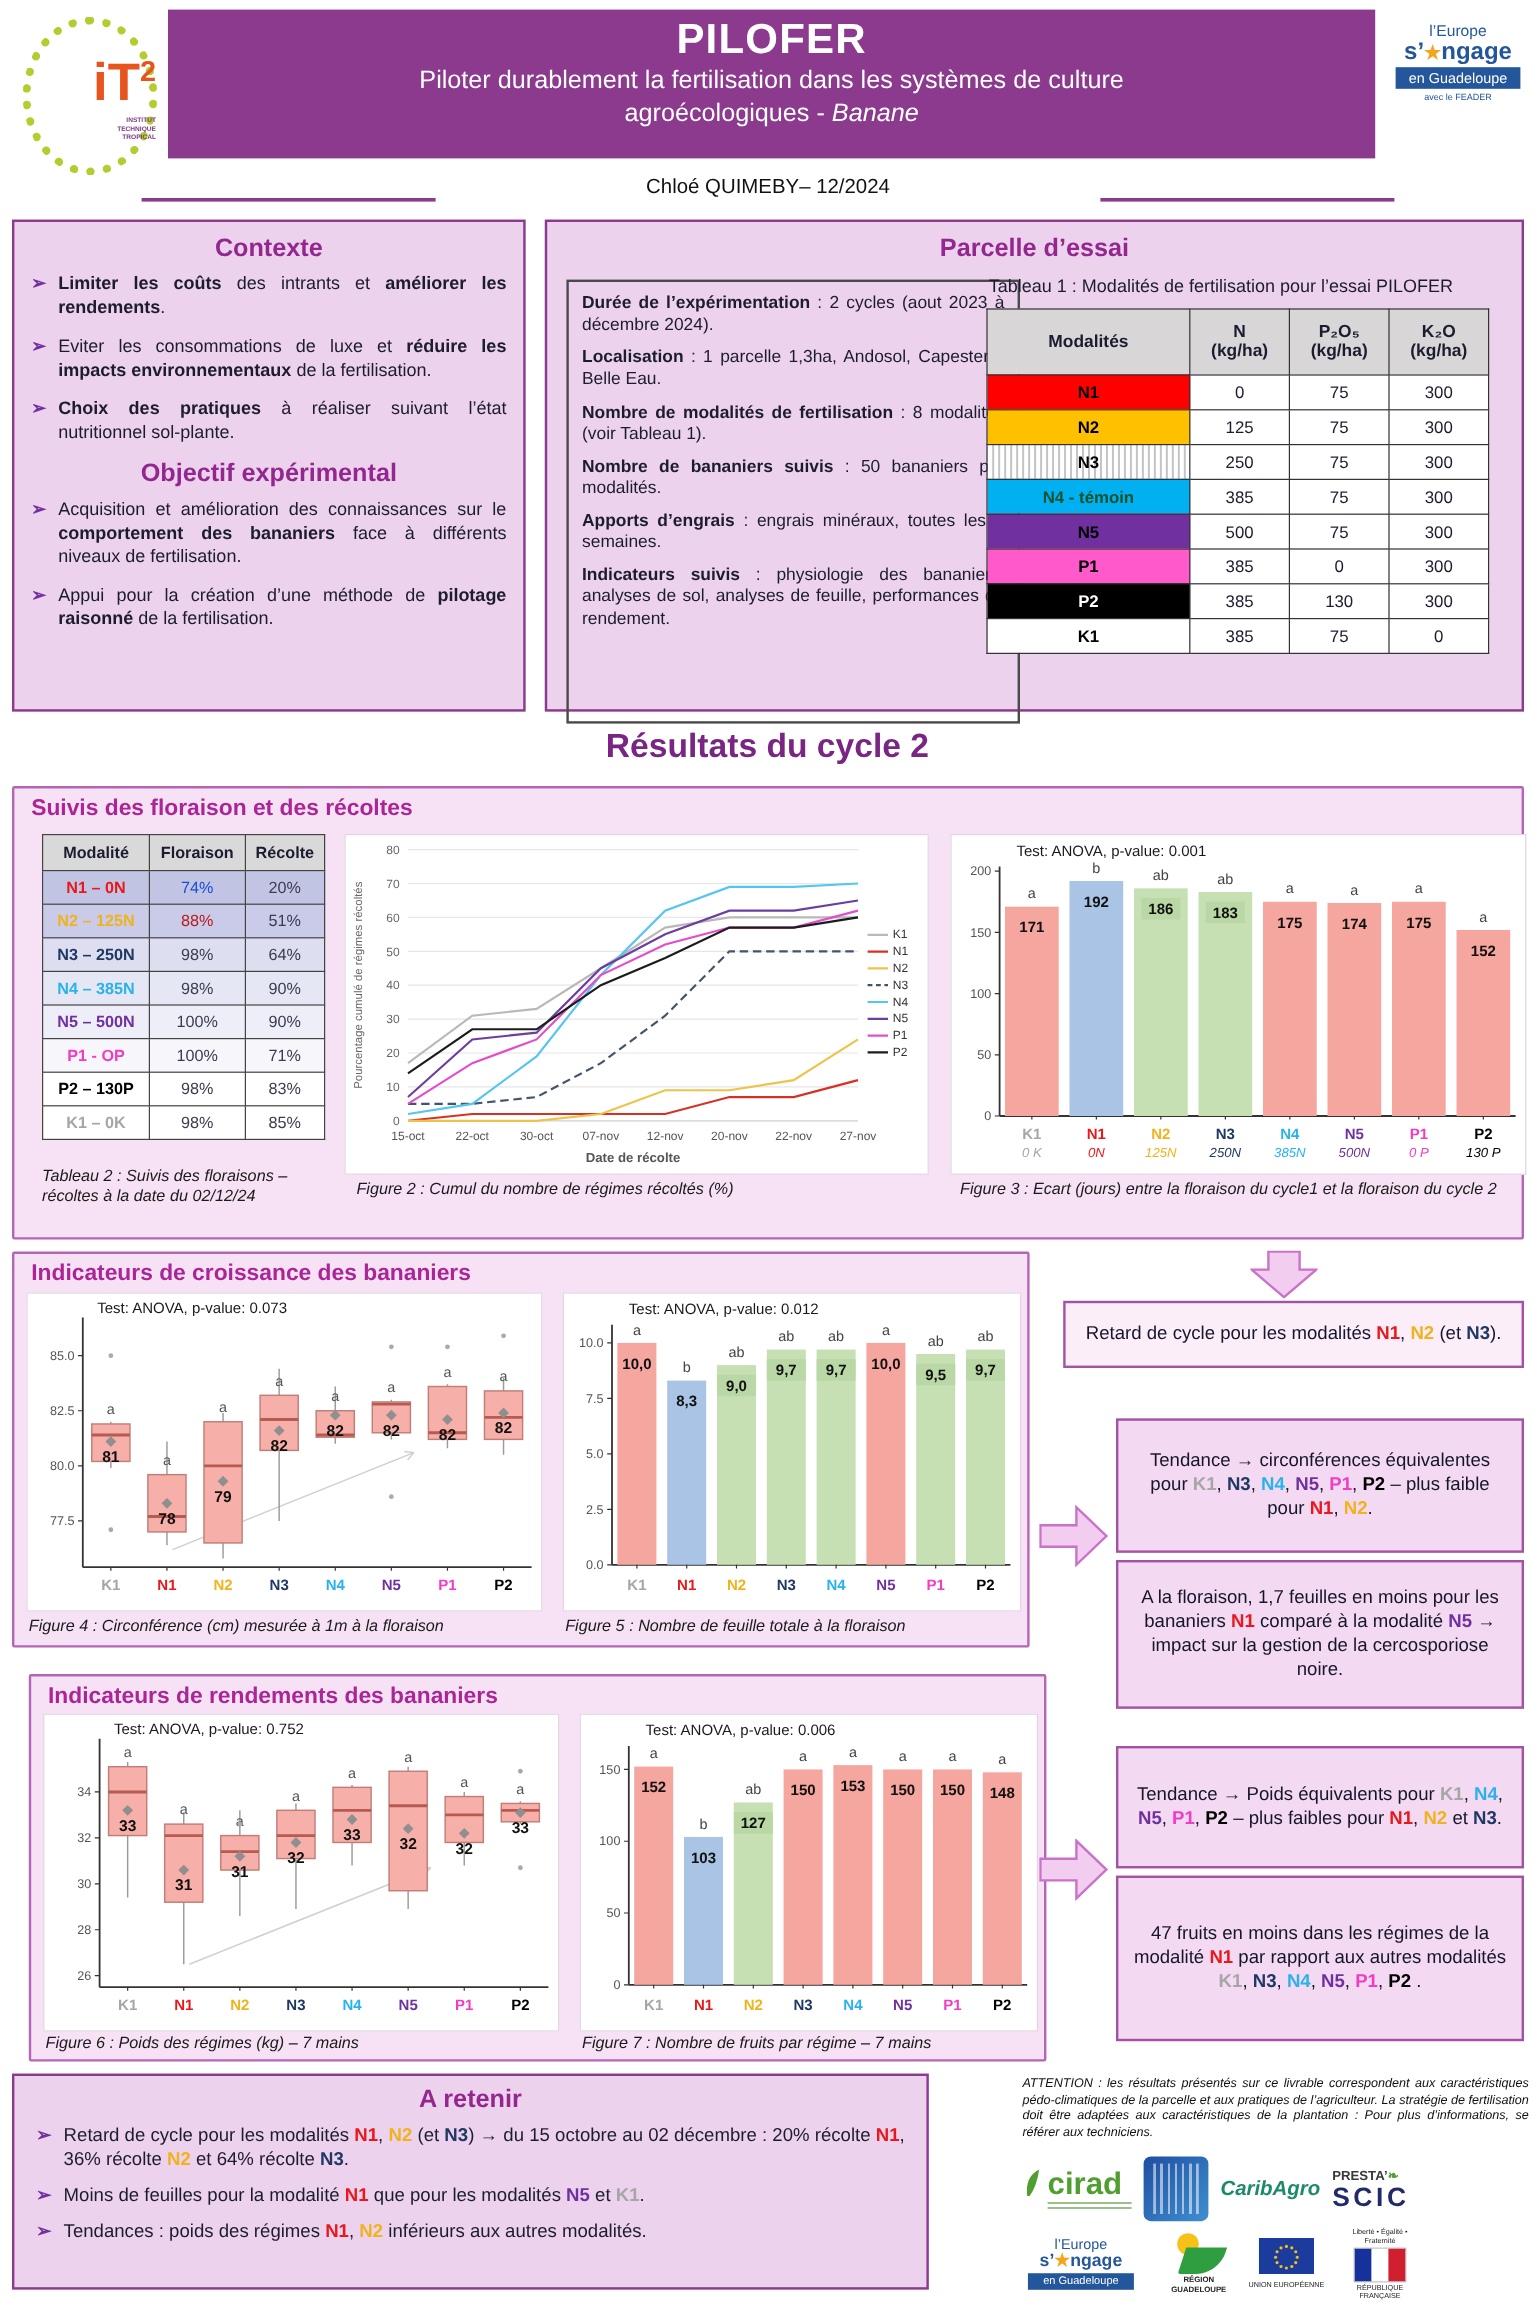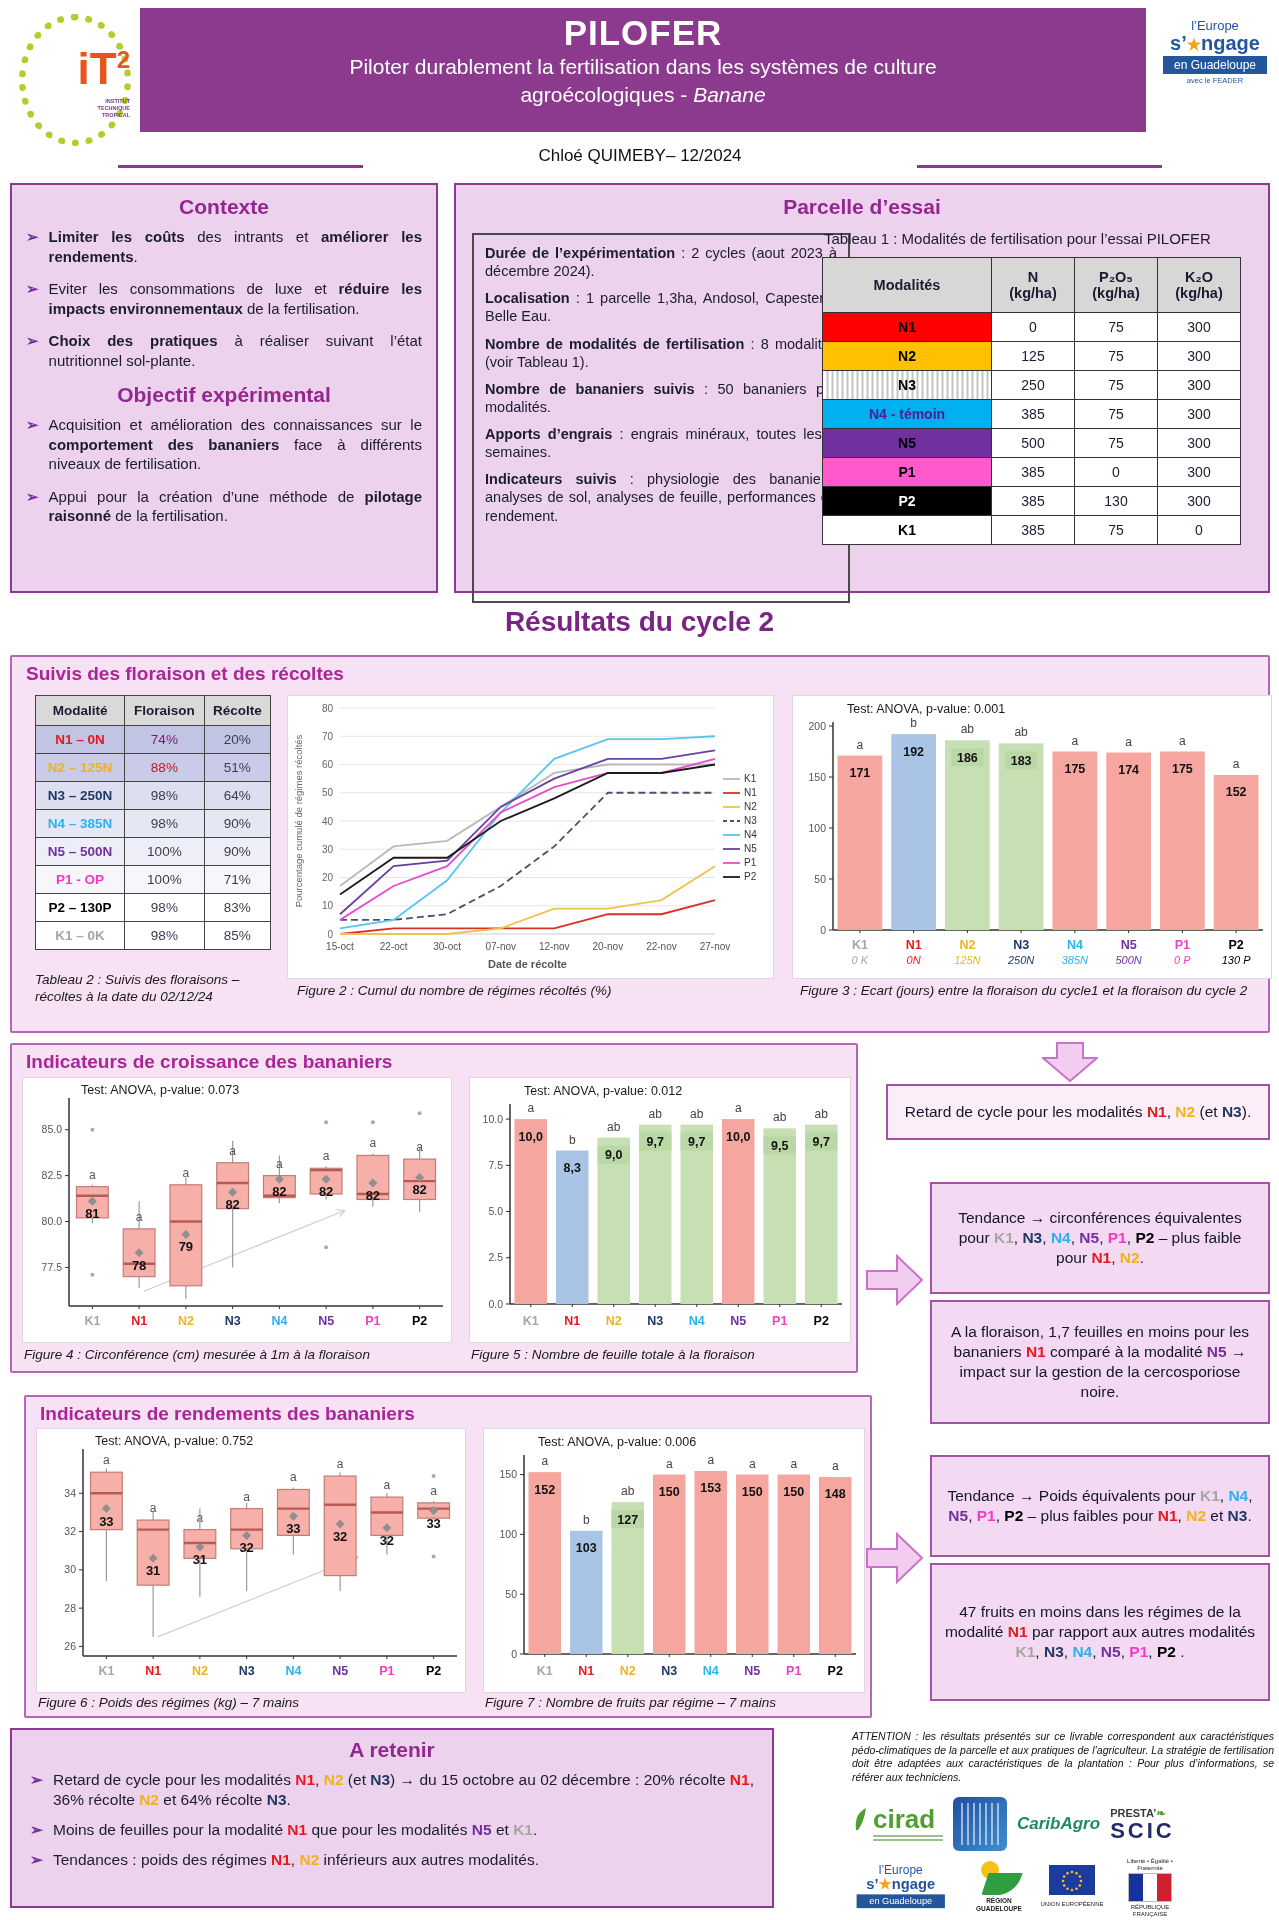--- a/index.html
+++ b/index.html
@@ -188,21 +188,21 @@
               <td style="background: rgb(255, 255, 255);">75</td>
               <td style="background: rgb(255, 255, 255);">300</td>
             </tr>
             <tr>
               <td class="mod striped" style="color: rgb(0, 0, 0);">N3</td>
               <td style="background: rgb(255, 255, 255);">250</td>
               <td style="background: rgb(255, 255, 255);">75</td>
               <td style="background: rgb(255, 255, 255);">300</td>
             </tr>
             <tr>
-              <td class="mod" style="background: rgb(0, 176, 240); color: #4c1d95;">N4 - témoin</td>
+              <td class="mod" style="background: rgb(0, 176, 240); color: #14532d;">N4 - témoin</td>
               <td style="background: rgb(255, 255, 255);">385</td>
               <td style="background: rgb(255, 255, 255);">75</td>
               <td style="background: rgb(255, 255, 255);">300</td>
             </tr>
             <tr>
               <td class="mod" style="background: rgb(112, 48, 160); color: rgb(0, 0, 0);">N5</td>
               <td style="background: rgb(255, 255, 255);">500</td>
               <td style="background: rgb(255, 255, 255);">75</td>
               <td style="background: rgb(255, 255, 255);">300</td>
             </tr>
@@ -238,21 +238,21 @@
         <thead>
             <tr>
               <th style="width: 94px;">Modalité</th>
               <th style="width: 76px;">Floraison</th>
               <th style="width: 62px;">Récolte</th>
             </tr>
           </thead>
         <tbody>
             <tr style="background: rgb(194, 196, 228);">
               <td class="mod" style="color: rgb(232, 25, 28);">N1 – 0N</td>
-              <td style="color: #701a75;">74%</td>
+              <td style="color: #1d4ed8;">74%</td>
               <td style="color: rgb(60, 60, 80);">20%</td>
             </tr>
             <tr style="background: rgb(201, 203, 232);">
               <td class="mod" style="color: rgb(240, 179, 28);">N2 – 125N</td>
               <td style="color: #b91c1c;">88%</td>
               <td style="color: rgb(60, 60, 80);">51%</td>
             </tr>
             <tr style="background: rgb(221, 222, 240);">
               <td class="mod" style="color: rgb(31, 56, 100);">N3 – 250N</td>
               <td style="color: rgb(60, 60, 80);">98%</td>

